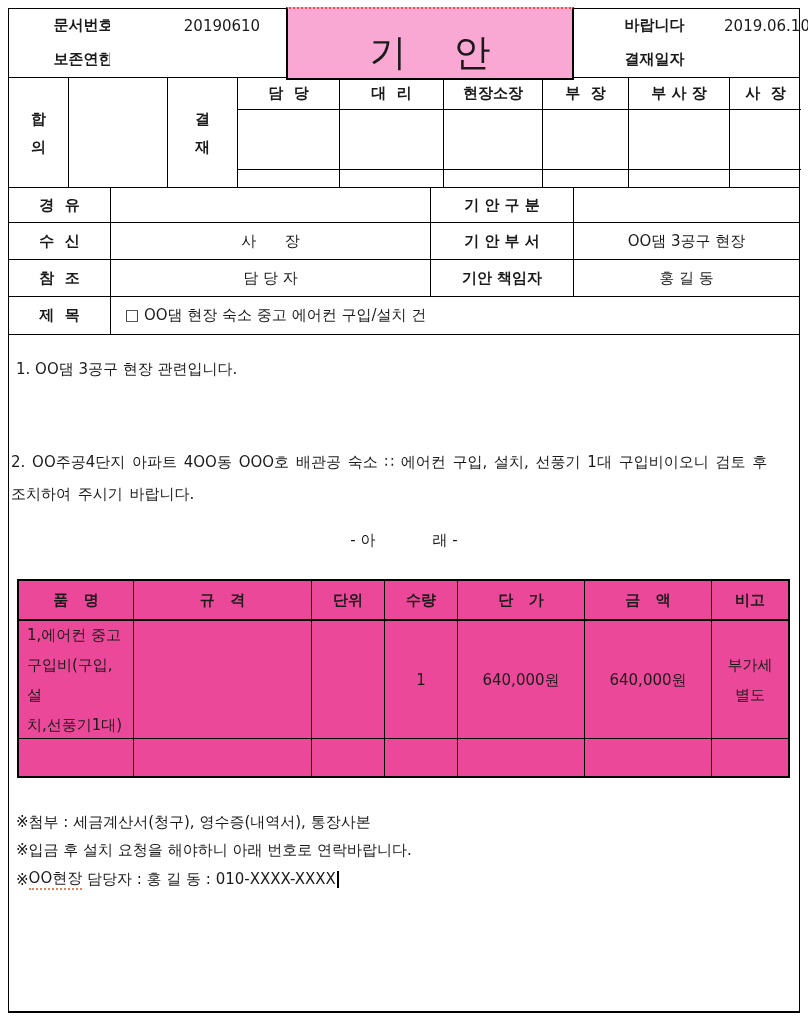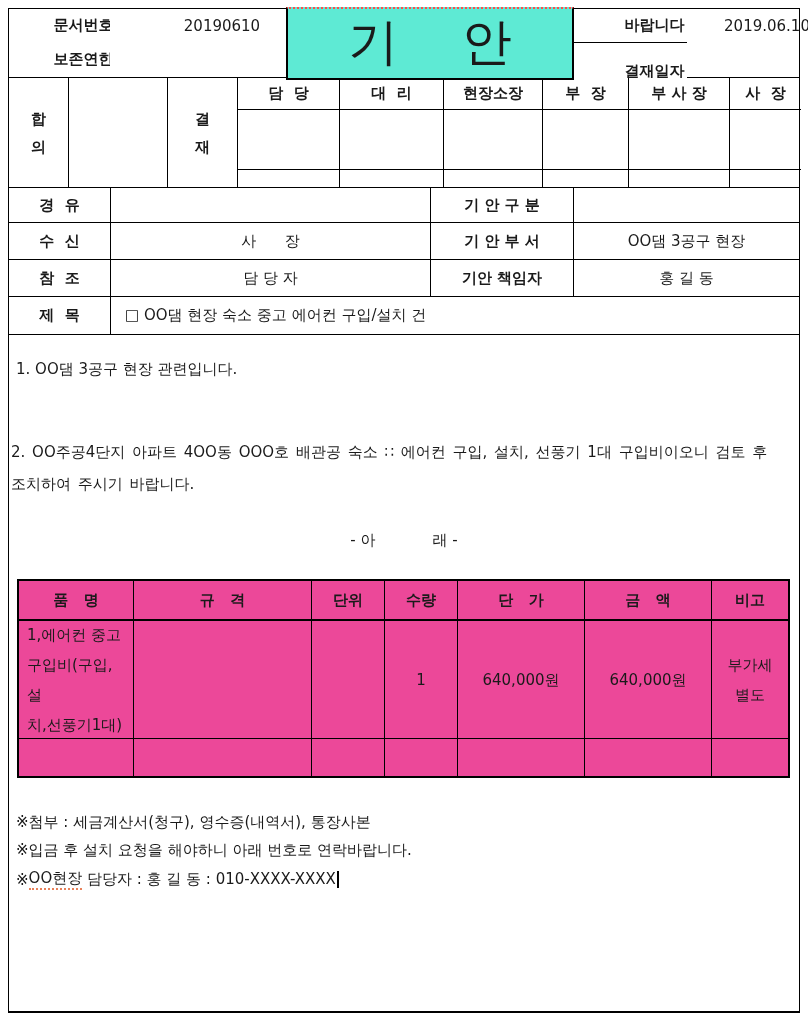--- a/index.html
+++ b/index.html
@@ -11,26 +11,26 @@
   .bt { border-top:1px solid #000; } .bl { border-left:1px solid #000; }
   .br { border-right:1px solid #000; } .bb { border-bottom:1px solid #000; }
 
   
   #docno-l { left:8px; top:8px; width:103px; height:35px; }
   #docno-v { left:110px; top:8px; width:177px; height:35px; }
   #ret-l   { left:8px; top:42px; width:103px; height:36px; }
   #ret-v   { left:110px; top:42px; width:177px; height:36px; }
   #ddate-l { left:574px; top:8px; width:114px; height:35px; }
   #ddate-v { left:687px; top:8px; width:113px; height:35px; }
-  #adate-l { left:574px; top:54px; width:114px; height:36px; }
+  #adate-l { left:574px; top:42px; width:114px; height:36px; }
   #adate-v { left:687px; top:42px; width:113px; height:36px; }
   #title-box { left:286px; top:7px; width:288px; height:73px; z-index:3;
     border:2px solid #000; border-top:2px dotted #ff4d4d;
-    display:flex; align-items:flex-start; justify-content:center;
-    font-size:50px; white-space:pre; background:#5eead4; }
+    display:flex; align-items:flex-end; justify-content:center;
+    font-size:37px; white-space:pre; background:#f9a8d4; }
 
   
   #appr { left:8px; top:78px; width:792px; height:110px; border-left:1px solid #000; border-right:1px solid #000; border-bottom:1px solid #000; background:#fff; }
   #agree-cell { left:0; top:0; width:60px; height:110px; border-right:1px solid #000;
     display:flex; align-items:center; justify-content:center; white-space:pre-line; line-height:28px; font-size:15px; }
   #agree-empty { left:60px; top:0; width:99px; height:110px; border-right:1px solid #000; }
   #sign-label { left:159px; top:0; width:70px; height:110px; border-right:1px solid #000;
     display:flex; align-items:center; justify-content:center; white-space:pre-line; line-height:28px; font-size:15px; }
   #sign-grid { left:229px; top:0; width:563px; height:110px; display:grid;
     grid-template-columns:102px 104px 99px 86px 101px 71px; grid-template-rows:32px 60px 18px; }
@@ -46,21 +46,21 @@
   .rl  { width:102px; border-right:1px solid #000; }
   .rv  { width:320px; border-right:1px solid #000; }
   .rl2 { width:143px; border-right:1px solid #000; }
   .rv2 { flex:1; }
   .subject { flex:1; justify-content:flex-start; padding-left:14px; }
 
   
   #body-box { left:8px; top:335px; width:792px; height:678px;
     border-left:1px solid #000; border-right:1px solid #000; border-bottom:2px solid #000; background:#fff; }
   #para1 { left:16px; top:360px; font-size:15px; white-space:pre; }
-  #para2 { left:11px; top:436px; width:790px; font-size:15px; line-height:32px; white-space:pre-line; word-spacing:2px; }
+  #para2 { left:11px; top:446px; width:790px; font-size:15px; line-height:32px; white-space:pre-line; word-spacing:2px; }
   #below-div { left:8px; top:531px; width:792px; text-align:center; font-size:15px; white-space:pre; }
 
   
   #items { position:absolute; left:17px; top:579px; display:grid;
     grid-template-columns:115px 178px 73px 73px 127px 127px 76px;
     border:2px solid #000; background:#ec4899; }
   .it-h { height:40px; border-right:1px solid #000; border-bottom:2px solid #000;
     display:flex; align-items:center; justify-content:center; font-size:15px; white-space:pre; }
   .it-c { height:118px; border-right:1px solid #000; border-bottom:1px solid #000;
     display:flex; align-items:center; justify-content:center; font-size:15px; white-space:pre-line; text-align:center; line-height:30px; }

